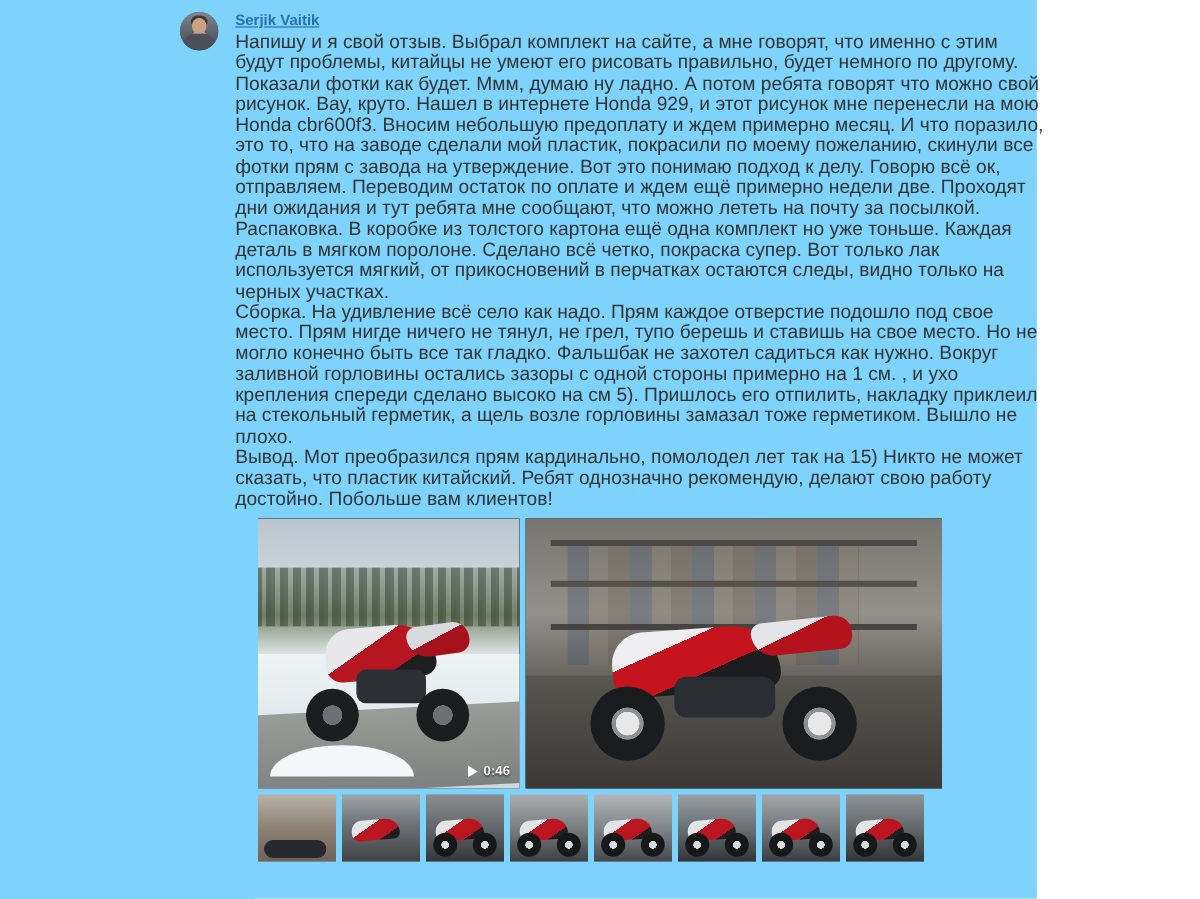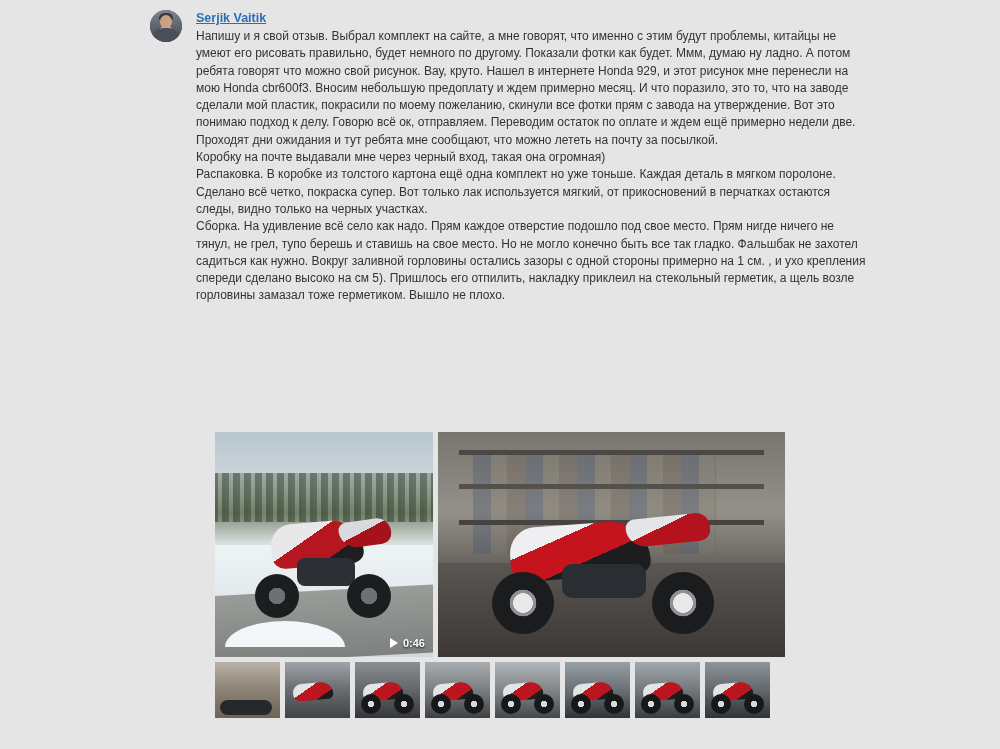--- a/index.html
+++ b/index.html
@@ -9,23 +9,23 @@
   }
   body {
     width: 1000px;
     height: 749px;
     font-family: "Liberation Sans", sans-serif;
     color: #2a2a2a;
     overflow: hidden;
   }
   .page {
     position: relative;
-    width: 1000px;
+    width: 864px;
     height: 749px;
-    background: #e5e5e5;
+    background: #7dd3fc;
   }
   .post {
     position: absolute;
     left: 150px;
     top: 8px;
     width: 720px;
   }
   .post-head {
     display: flex;
     align-items: flex-start;
@@ -81,21 +81,21 @@
   .author {
     color: #2b6fb3;
     font-size: 12.5px;
     font-weight: bold;
     line-height: 14px;
     margin-bottom: 3px;
     display: inline-block;
   }
   .text p {
     margin: 0;
-    font-size: 12px;
+    font-size: 16px;
     line-height: 17.3px;
     color: #333333;
     text-align: left;
   }
   .gallery {
     position: absolute;
     left: 215px;
     top: 432px;
     width: 570px;
   }
@@ -364,23 +364,23 @@
         <div class="av-bg"></div>
         <div class="av-body"></div>
         <div class="av-hair"></div>
         <div class="av-head"></div>
       </div>
 
       <div class="post-body">
         <a class="author" href="#">Serjik Vaitik</a>
         <div class="text">
           <p>Напишу и я свой отзыв. Выбрал комплект на сайте, а мне говорят, что именно с этим будут проблемы, китайцы не умеют его рисовать правильно, будет немного по другому. Показали фотки как будет. Ммм, думаю ну ладно. А потом ребята говорят что можно свой рисунок. Вау, круто. Нашел в интернете Honda 929, и этот рисунок мне перенесли на мою Honda cbr600f3. Вносим небольшую предоплату и ждем примерно месяц. И что поразило, это то, что на заводе сделали мой пластик, покрасили по моему пожеланию, скинули все фотки прям с завода на утверждение. Вот это понимаю подход к делу. Говорю всё ок, отправляем. Переводим остаток по оплате и ждем ещё примерно недели две. Проходят дни ожидания и тут ребята мне сообщают, что можно лететь на почту за посылкой.</p>
-          <p>Коробку на почте выдавали мне через черный вход, такая она огромная)</p>
           <p>Распаковка. В коробке из толстого картона ещё одна комплект но уже тоньше. Каждая деталь в мягком поролоне. Сделано всё четко, покраска супер. Вот только лак используется мягкий, от прикосновений в перчатках остаются следы, видно только на черных участках.</p>
           <p>Сборка. На удивление всё село как надо. Прям каждое отверстие подошло под свое место. Прям нигде ничего не тянул, не грел, тупо берешь и ставишь на свое место. Но не могло конечно быть все так гладко. Фальшбак не захотел садиться как нужно. Вокруг заливной горловины остались зазоры с одной стороны примерно на 1 см. , и ухо крепления спереди сделано высоко на см 5). Пришлось его отпилить, накладку приклеил на стекольный герметик, а щель возле горловины замазал тоже герметиком. Вышло не плохо.</p>
+          <p>Вывод. Мот преобразился прям кардинально, помолодел лет так на 15) Никто не может сказать, что пластик китайский. Ребят однозначно рекомендую, делают свою работу достойно. Побольше вам клиентов!</p>
         </div>
       </div>
 
     </div>
   </div>
 
   <div class="gallery">
 
     <div class="gallery-main">
 

